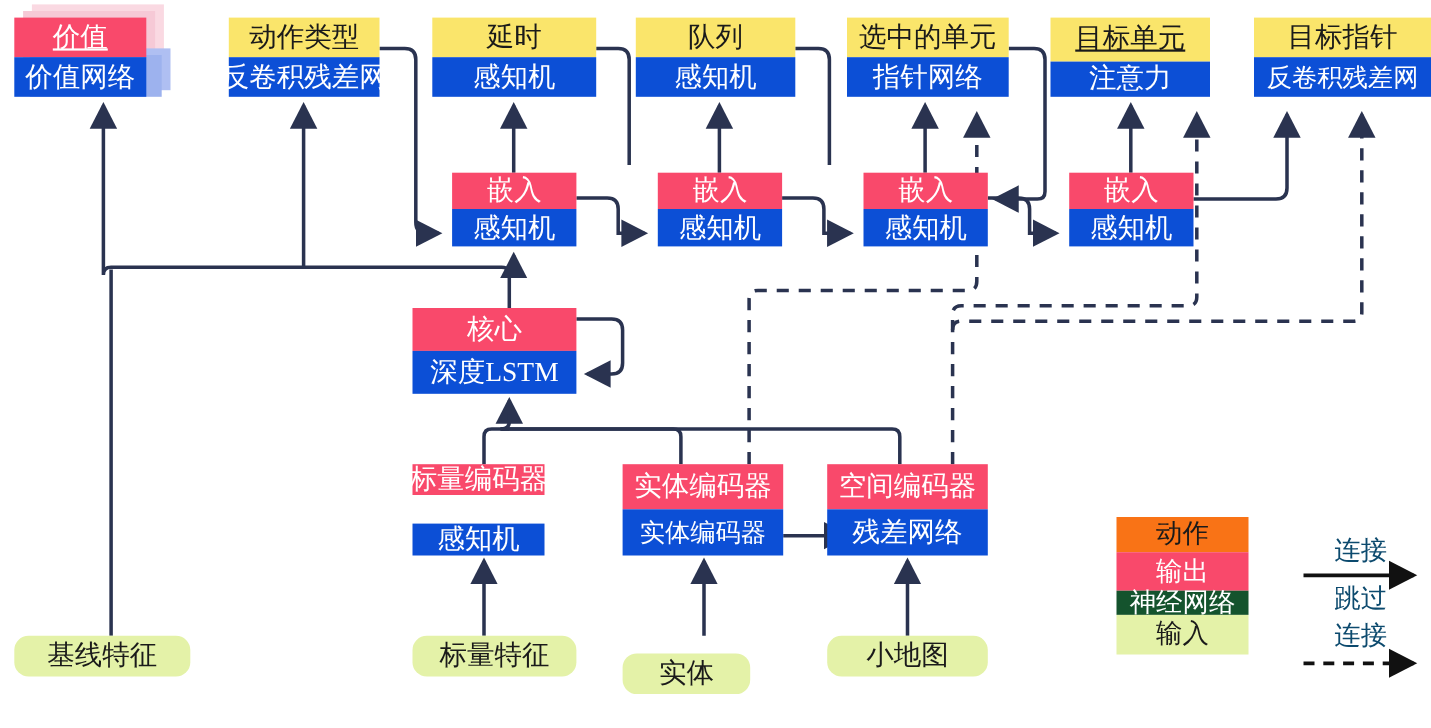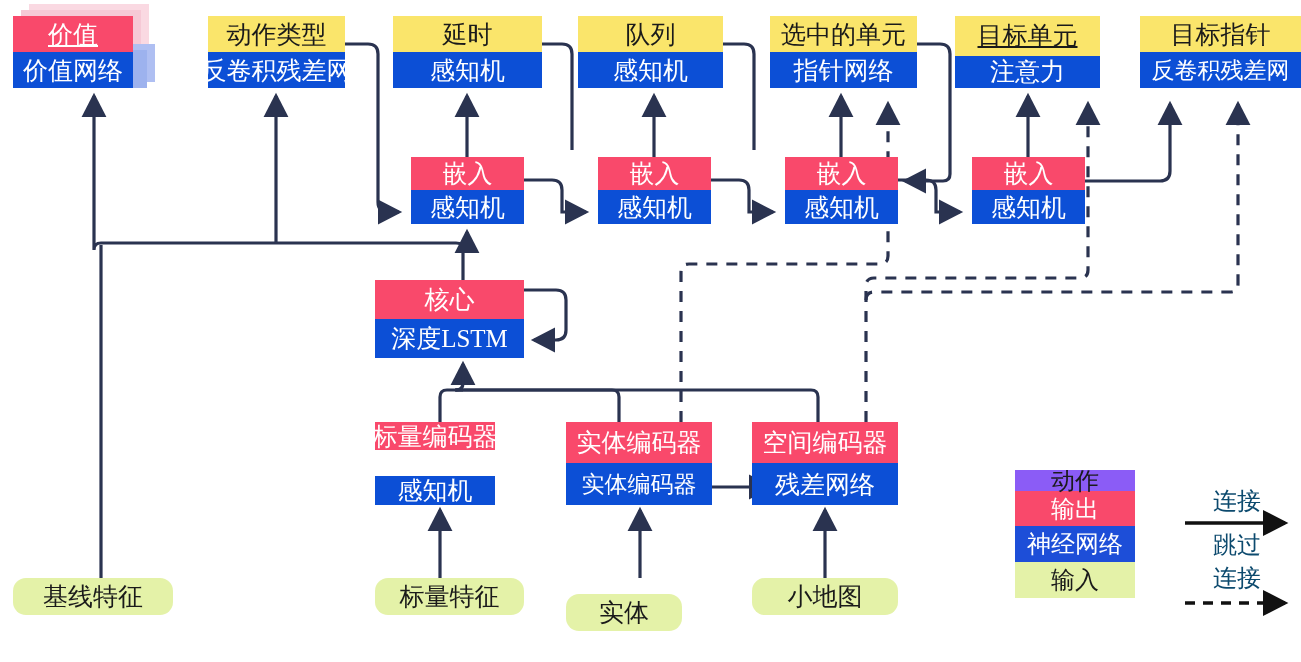--- a/index.html
+++ b/index.html
@@ -179,23 +179,23 @@
     <div class="row row-output" style="height:41px;">空间编码器</div>
     <div class="row row-net" style="height:42px;">残差网络</div>
   </div>
 
   <div class="single" style="left:13px;top:578px;width:160px;height:37px;">基线特征</div>
   <div class="single" style="left:375px;top:578px;width:149px;height:37px;">标量特征</div>
   <div class="single" style="left:566px;top:594px;width:116px;height:37px;">实体</div>
   <div class="single" style="left:752px;top:578px;width:146px;height:37px;">小地图</div>
 
   <div id="legend" style="left:1015px;top:470px;width:120px;height:143px;">
-    <div class="row" style="height:21px;background:#8b5cf6;color:#1a1a1a;">动作</div>
+    <div class="row" style="height:32px;background:#f97316;color:#1a1a1a;">动作</div>
     <div class="row" style="height:35px;background:#F9496B;color:#ffffff;">输出</div>
-    <div class="row" style="height:36px;background:#1d4ed8;color:#ffffff;">神经网络</div>
+    <div class="row" style="height:22px;background:#14532d;color:#ffffff;">神经网络</div>
     <div class="row" style="height:36px;background:#E4F2A8;color:#1a1a1a;">输入</div>
   </div>
 
   <div class="legend-label" style="left:1192px;top:489px;width:90px;">连接</div>
 
   <div class="legend-label" style="left:1192px;top:533px;width:90px;">跳过</div>
   <div class="legend-label" style="left:1192px;top:566px;width:90px;">连接</div>
 
 </div>
 

